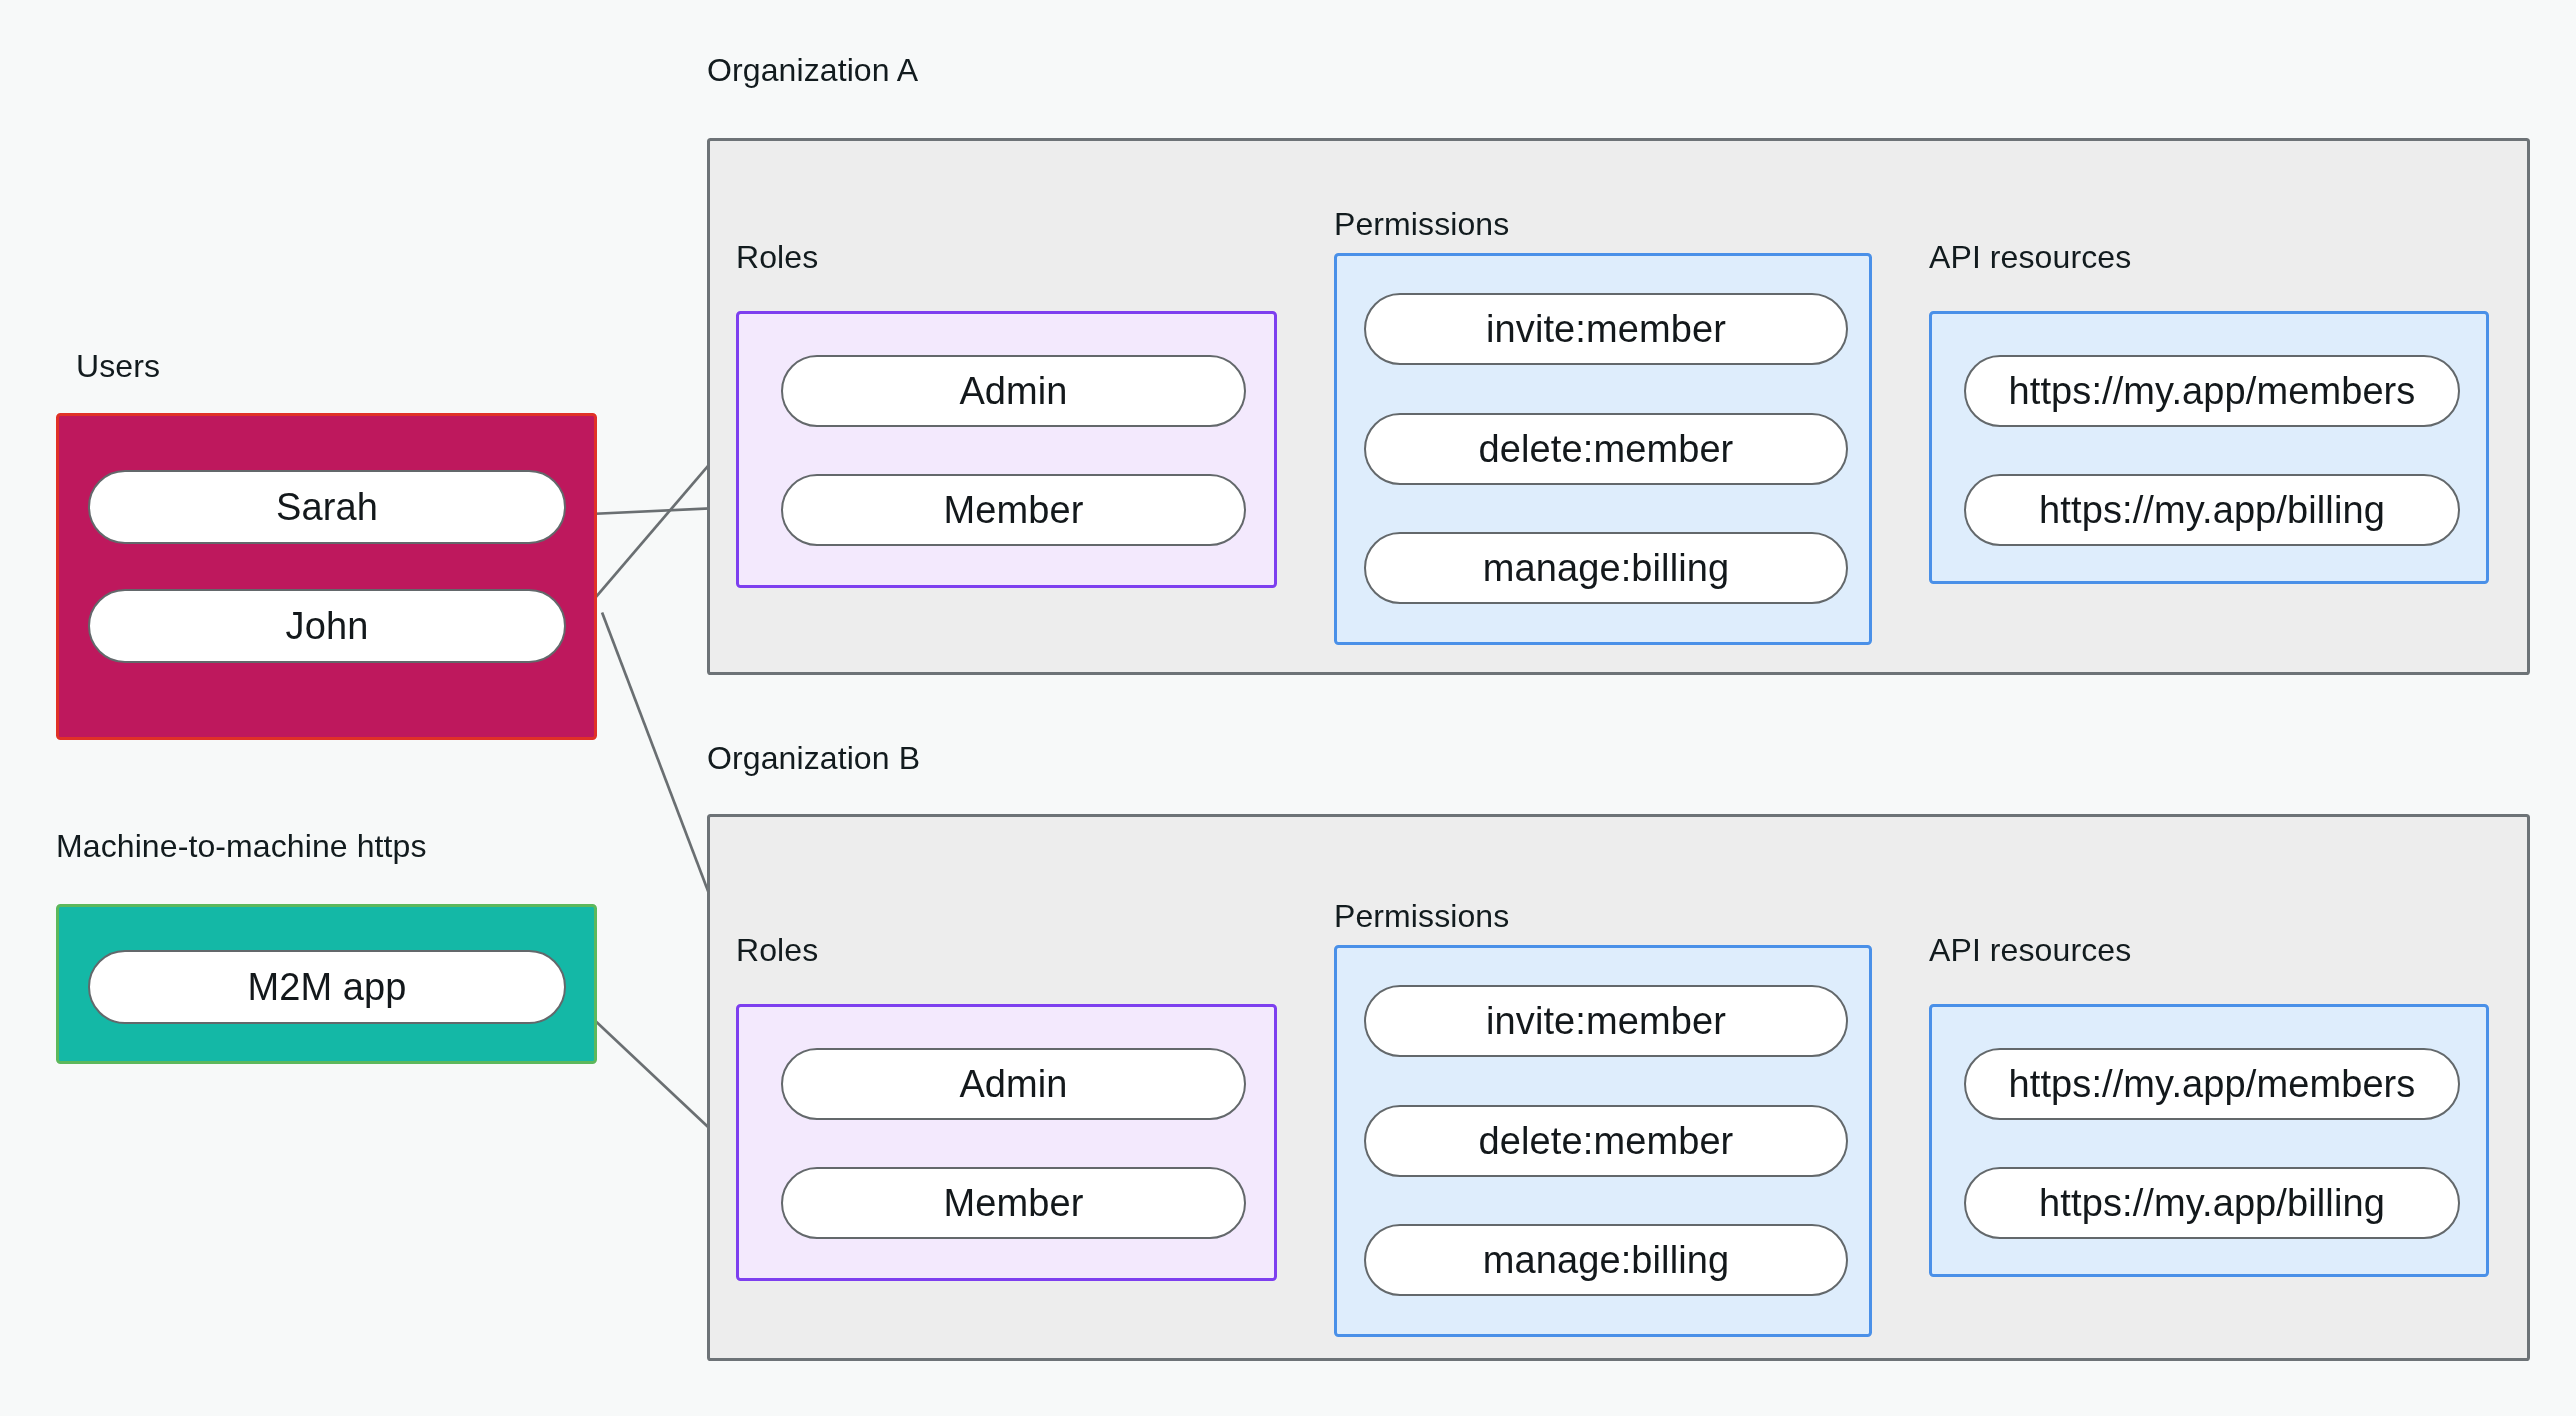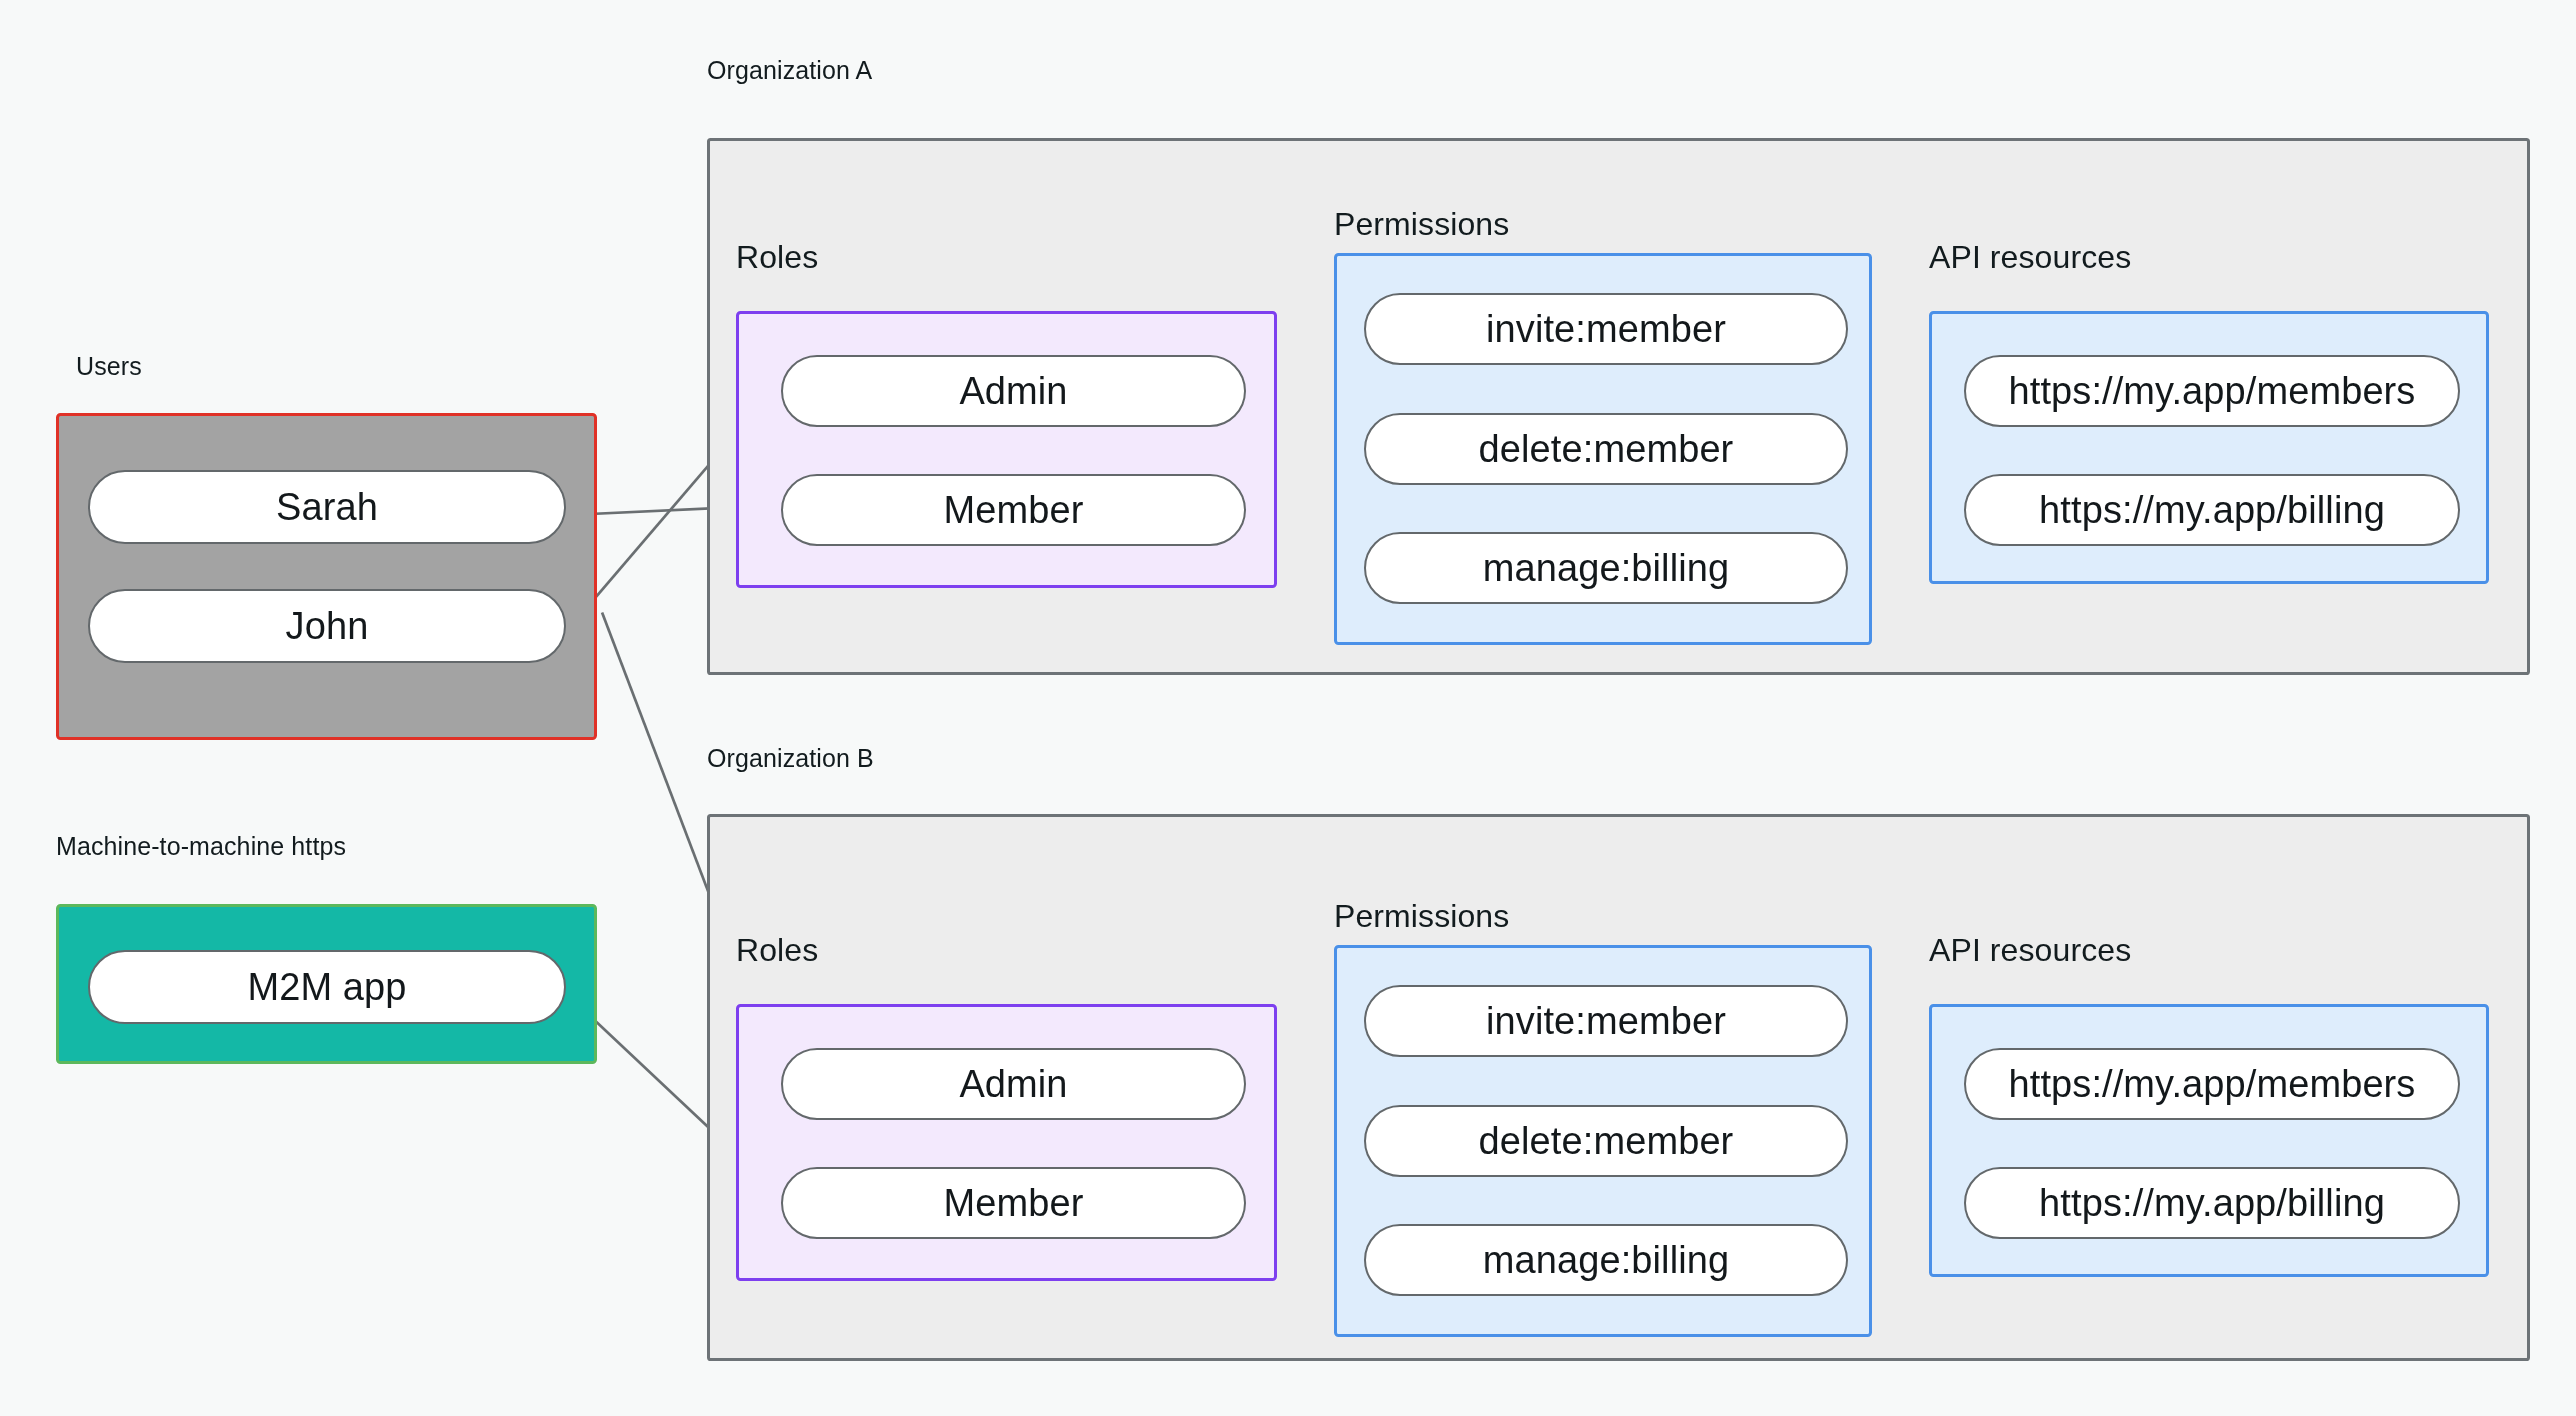--- a/index.html
+++ b/index.html
@@ -9,32 +9,32 @@
     background:#f7f9f9;
     font-family:"Liberation Sans","DejaVu Sans",sans-serif;
     position:relative;overflow:hidden;
     -webkit-font-smoothing:antialiased;
   }
   .stage{position:absolute;left:0;top:0;width:2576px;height:1416px;}
 
   
   .caption{
     position:absolute;
-    font-size:25px;
+    font-size:32px;
     line-height:38px;
     color:#121b1e;
     white-space:nowrap;
     letter-spacing:0.1px;
   }
   .caption.small{font-size:32px;}
 
   
   .frame{position:absolute;box-sizing:border-box;}
   .frame-users{
-    border:3.6px solid #e03127;background:#a3a3a3;border-radius:4.5px;
+    border:3.6px solid #e03127;background:#be185d;border-radius:4.5px;
   }
   .frame-m2m{
     border:3.6px solid #5cb85c;background:#14b8a6;border-radius:4.5px;
   }
   .frame-org{
     border:3.6px solid #6d7377;background:#ededed;border-radius:3.6px;
   }
   .frame-roles{
     border:3.6px solid #7d3fef;background:#f3e9fd;border-radius:4.5px;text-align:right;
   }

